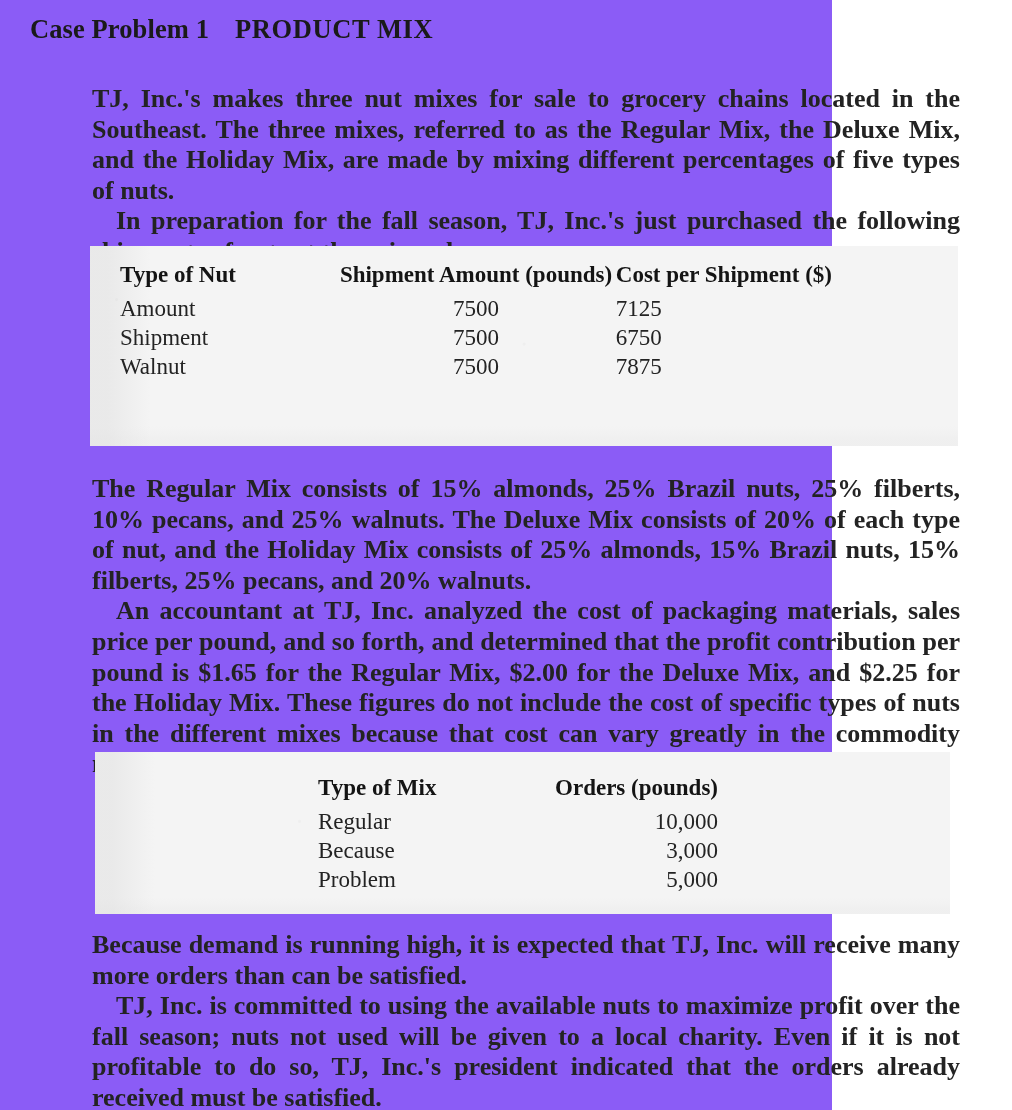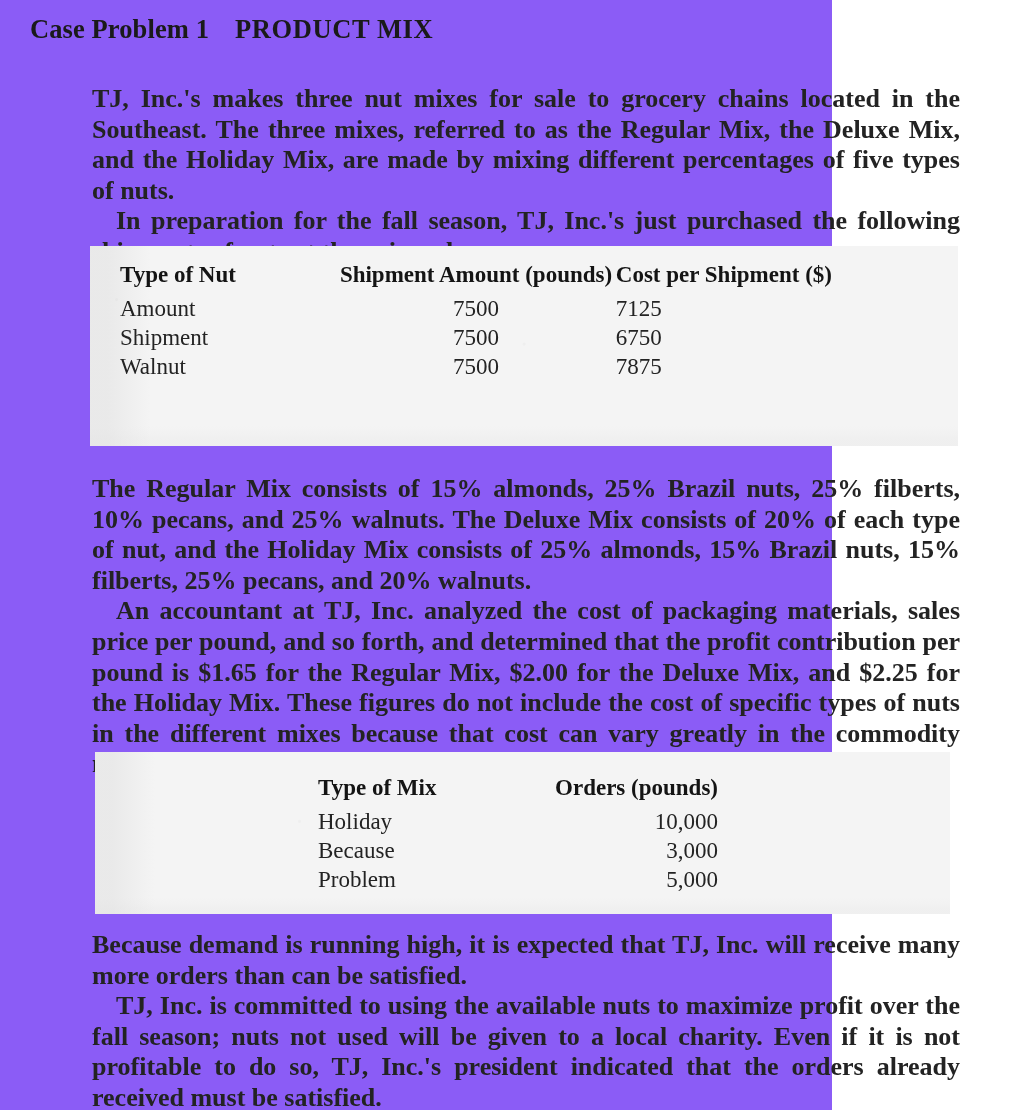--- a/index.html
+++ b/index.html
@@ -184,21 +184,21 @@
   <div class="table-band" id="table-orders"></div>
   <table class="doc-table" id="orders-table">
     <thead>
       <tr>
         <th class="col-mix">Type of Mix</th>
         <th class="col-ord">Orders (pounds)</th>
       </tr>
     </thead>
     <tbody>
       <tr>
-        <td class="col-mix">Holiday</td>
+        <td class="col-mix">Regular</td>
         <td class="col-ord">10,000</td>
       </tr>
       <tr>
         <td class="col-mix">Because</td>
         <td class="col-ord">3,000</td>
       </tr>
       <tr>
         <td class="col-mix">Problem</td>
         <td class="col-ord">5,000</td>
       </tr>

